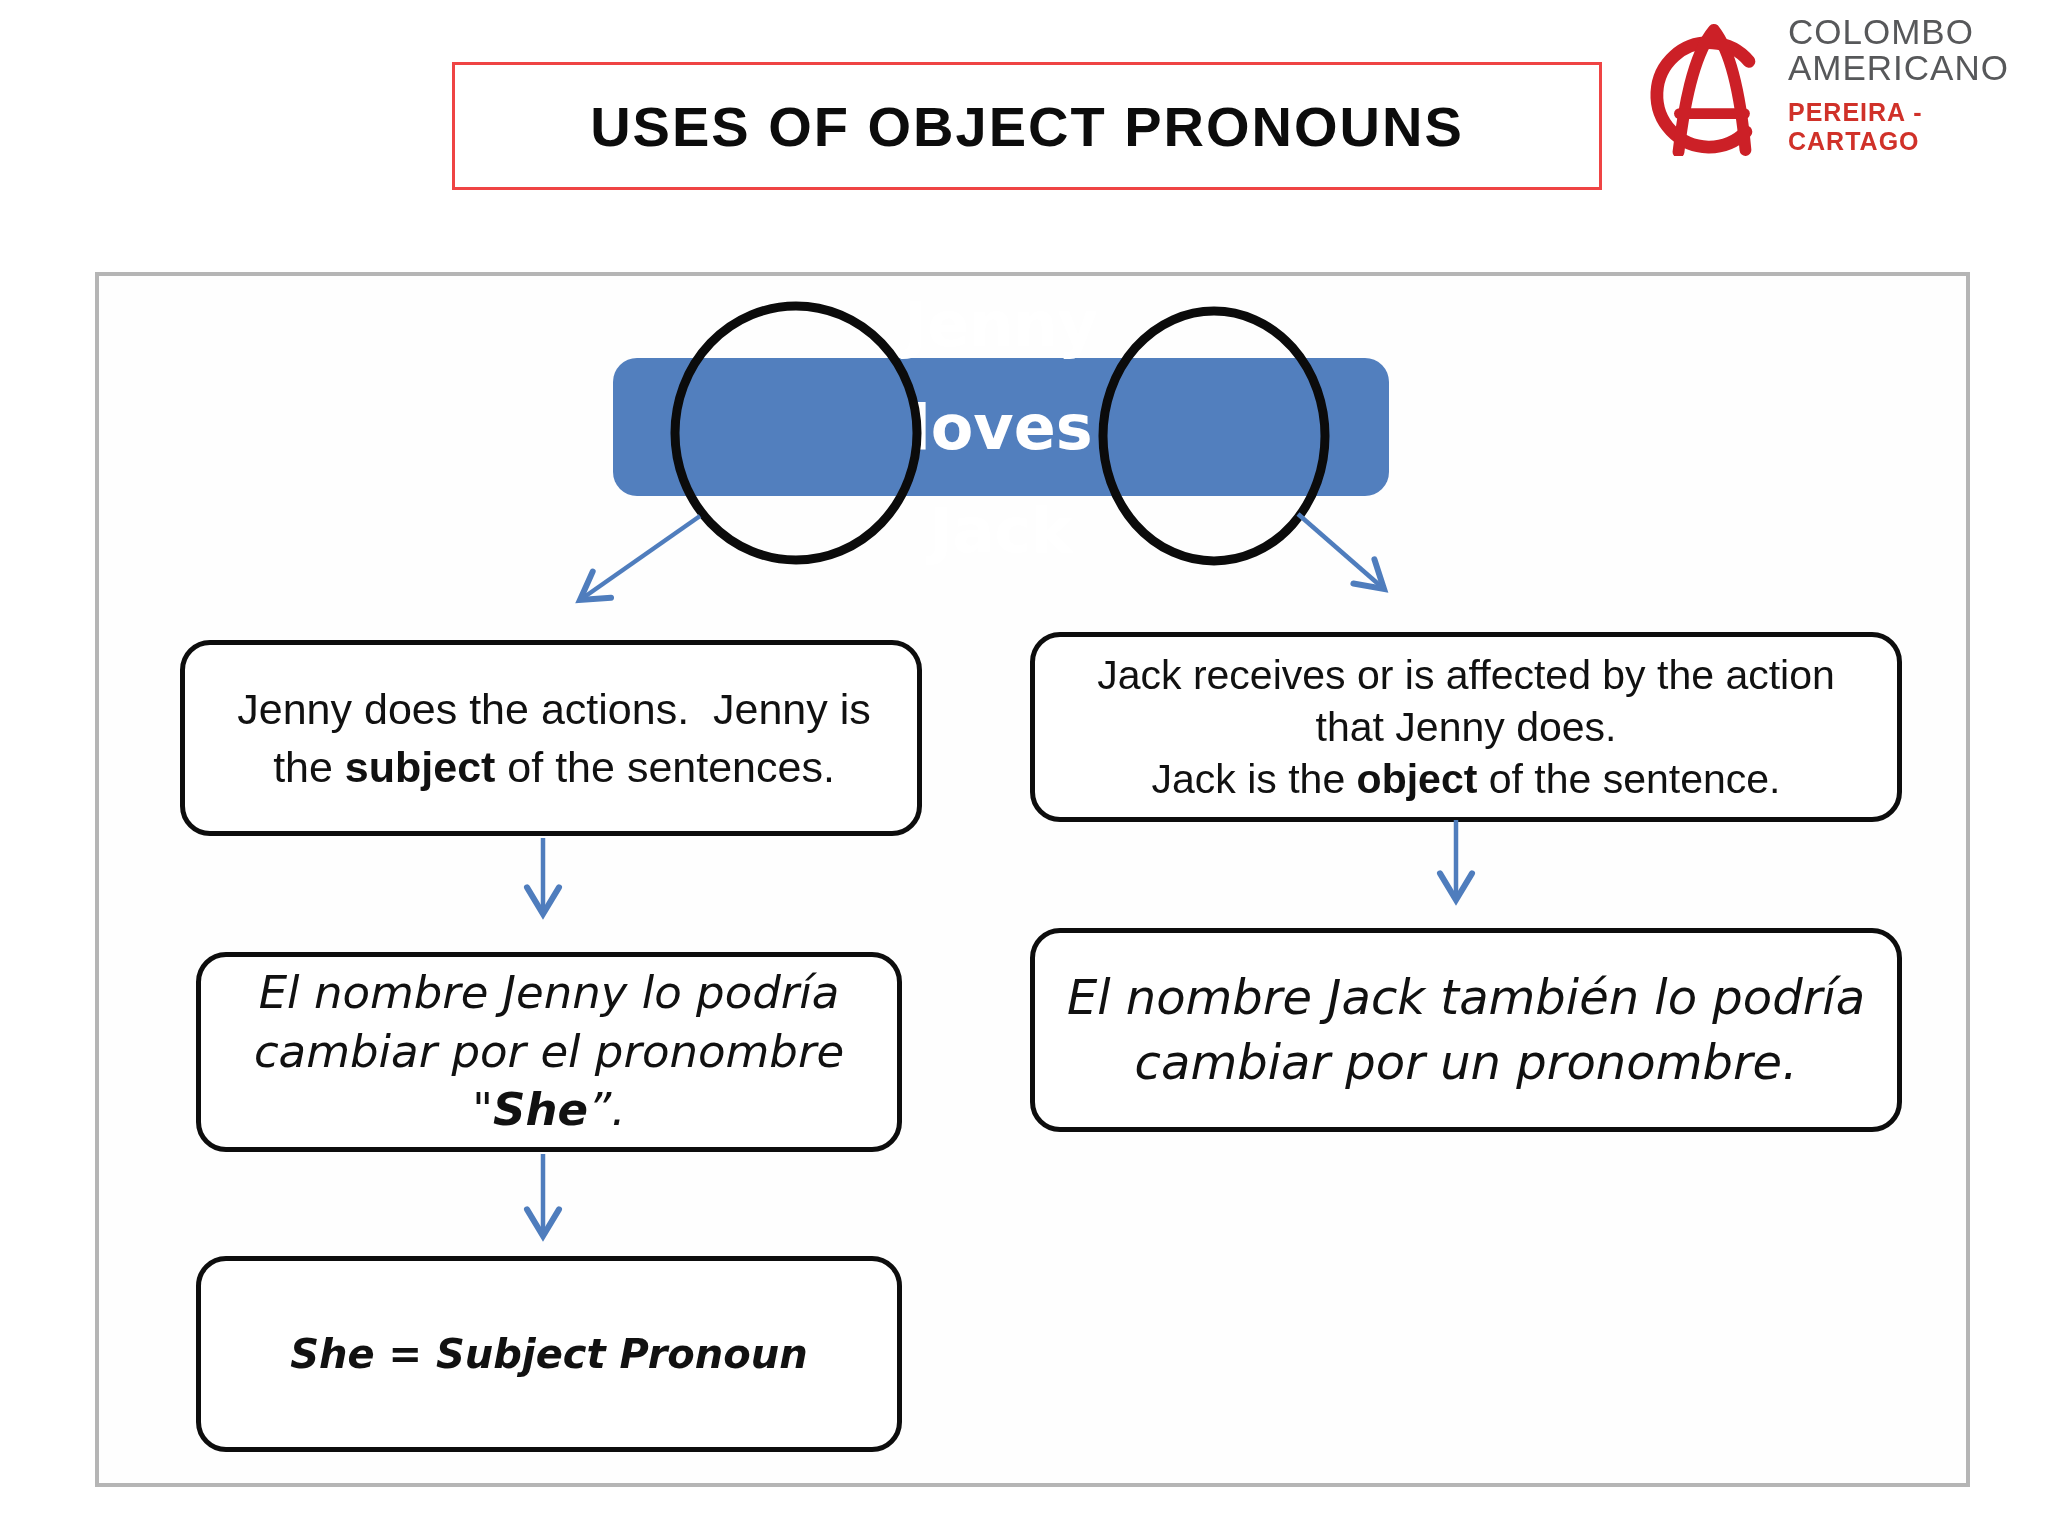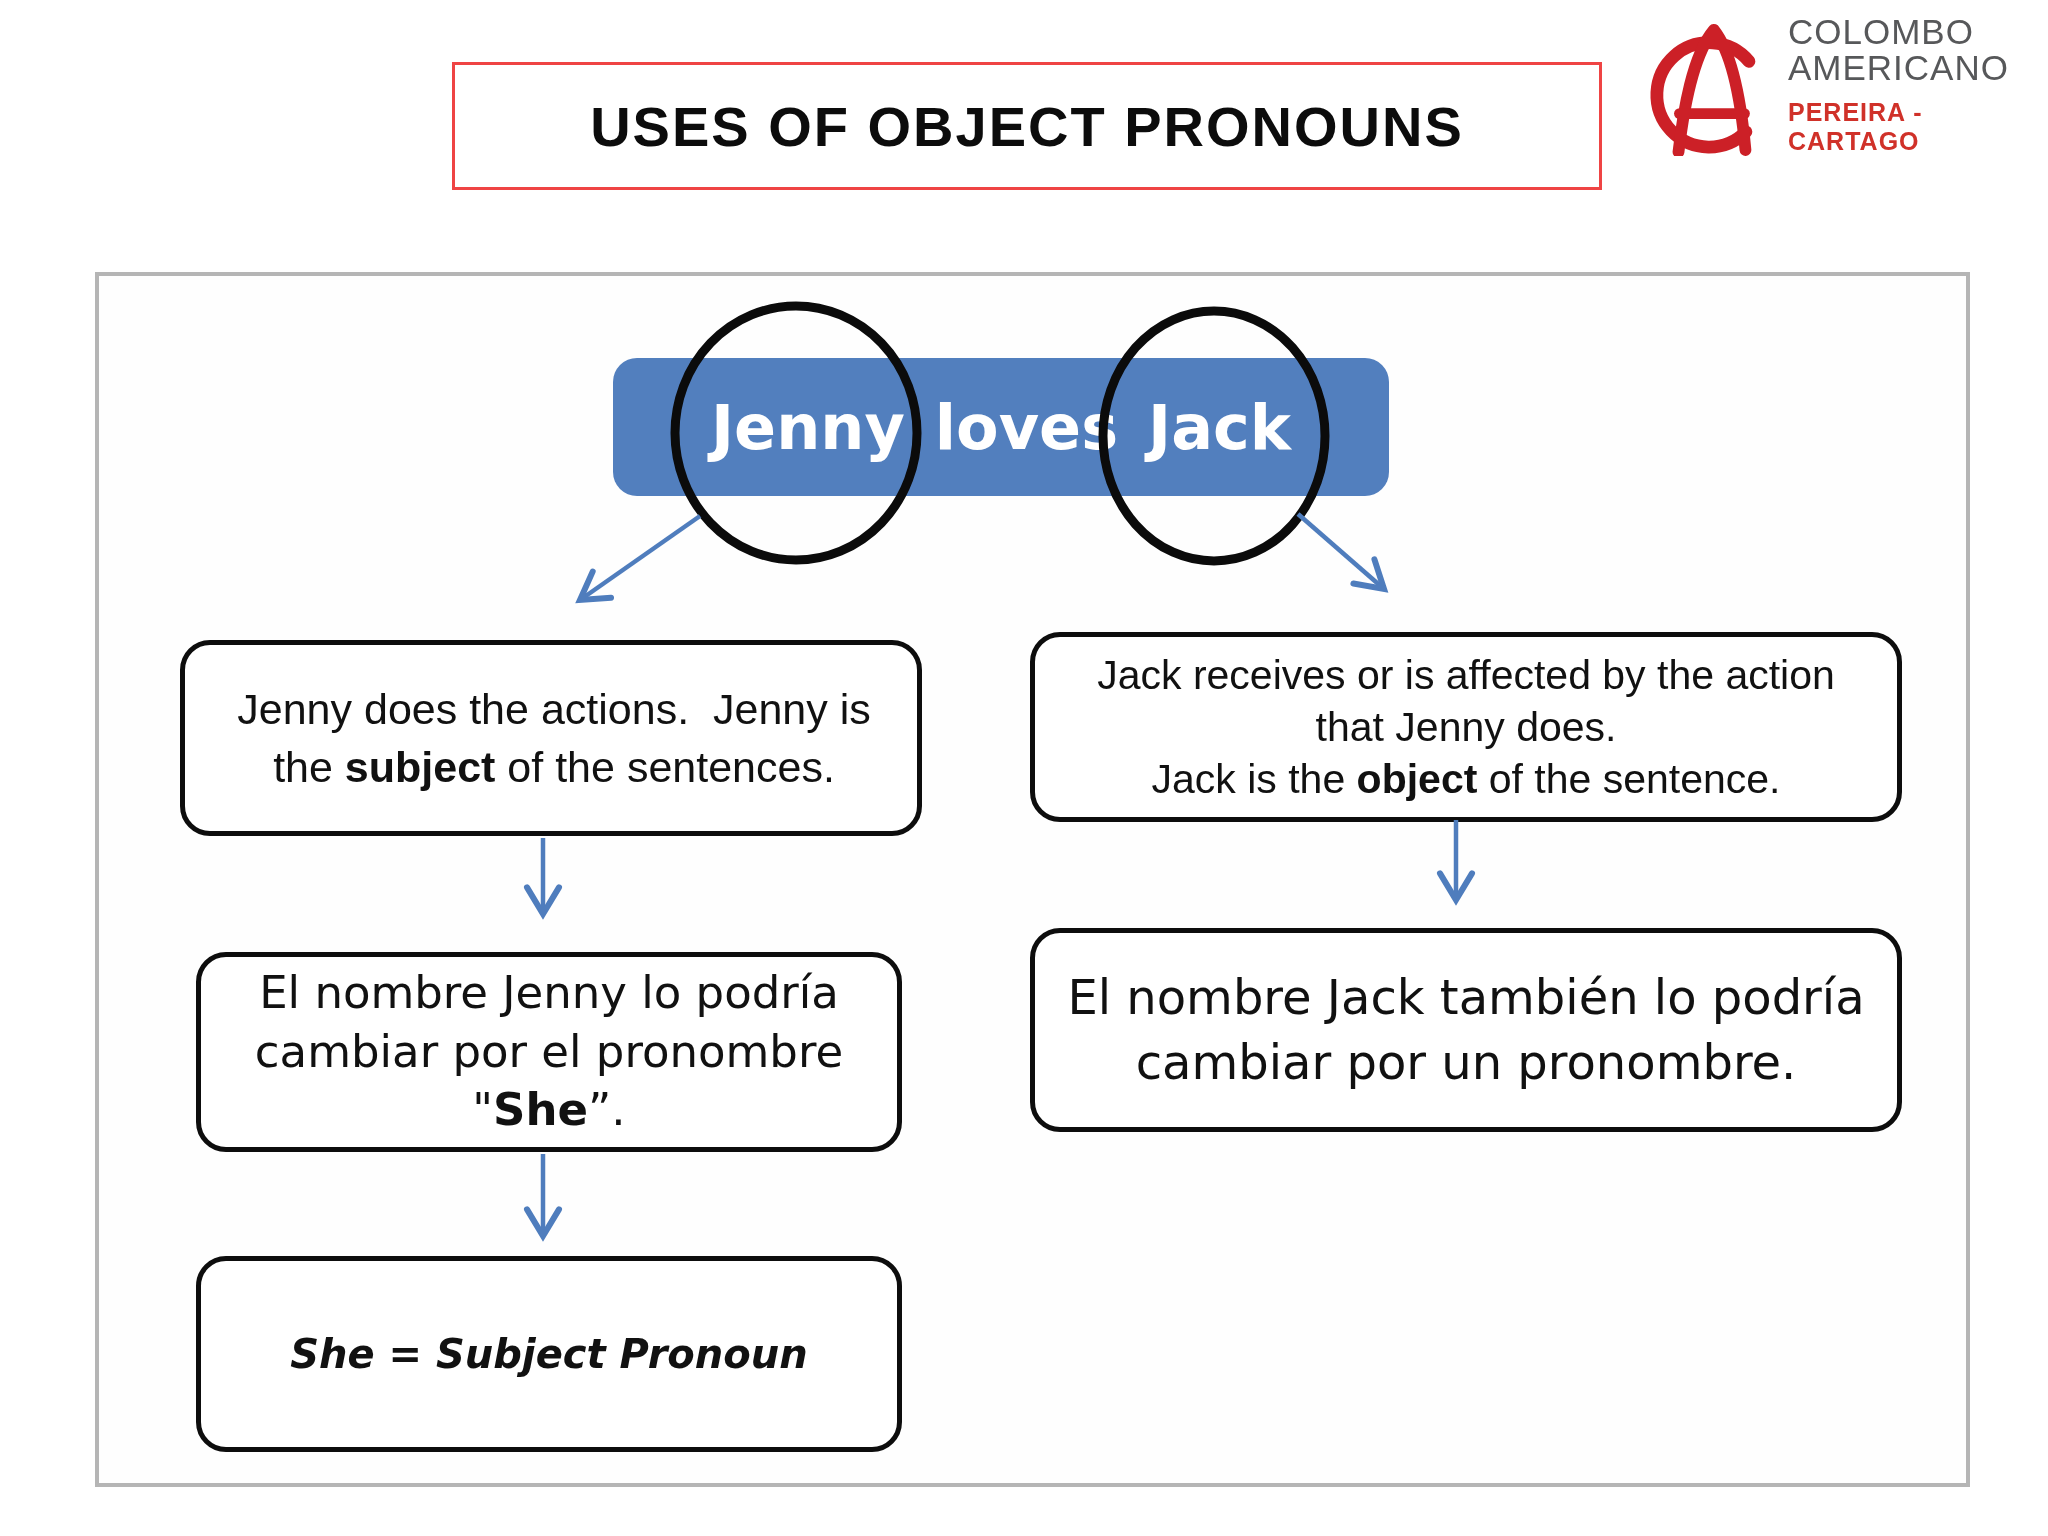--- a/index.html
+++ b/index.html
@@ -25,30 +25,30 @@
   
   .frame{
     position:absolute;left:95px;top:272px;width:1875px;height:1215px;
     border:4px solid #b5b5b5;background:#fefefe;box-sizing:border-box;
   }
   
   .banner{
     position:absolute;left:613px;top:358px;width:776px;height:138px;
     background:#527fbe;border-radius:24px;
     display:flex;align-items:center;justify-content:center;gap:30px;
-    color:#ffffff;font-family:"DejaVu Sans",sans-serif;font-weight:700;font-size:62px;
+    color:#ffffff;font-family:"DejaVu Sans",sans-serif;font-weight:700;font-size:62px;flex-direction:column;
   }
   
   .bbox{
     position:absolute;border:5px solid #0d0d0d;border-radius:30px;background:#ffffff;
     display:flex;flex-direction:column;align-items:center;justify-content:center;
     text-align:center;box-sizing:border-box;padding:10px 28px;
   }
   .box-en{font-family:"Liberation Sans",sans-serif;}
-  .box-es{font-family:"DejaVu Sans",sans-serif;align-items:center;}
+  .box-es{font-family:"DejaVu Sans",sans-serif;font-style:italic;align-items:center;}
   .jenny-subject{left:180px;top:640px;width:742px;height:196px;font-size:43px;line-height:1.35;padding-left:34px;}
   .jack-object{left:1030px;top:632px;width:872px;height:190px;font-size:41px;line-height:1.27;align-items:flex-end;}
   .jenny-es{left:196px;top:952px;width:706px;height:200px;font-size:45px;line-height:1.3;}
   .jack-es{left:1030px;top:928px;width:872px;height:204px;font-size:48px;line-height:1.35;}
   .conclusion{left:196px;top:1256px;width:706px;height:196px;font-size:40px;line-height:1.2;
     font-family:"DejaVu Sans",sans-serif;font-style:italic;font-weight:700;}
   .bbox .block{display:block;}
   .bbox b{font-weight:700;}
   
   .overlay{position:absolute;left:0;top:0;width:2048px;height:1536px;pointer-events:none;}

